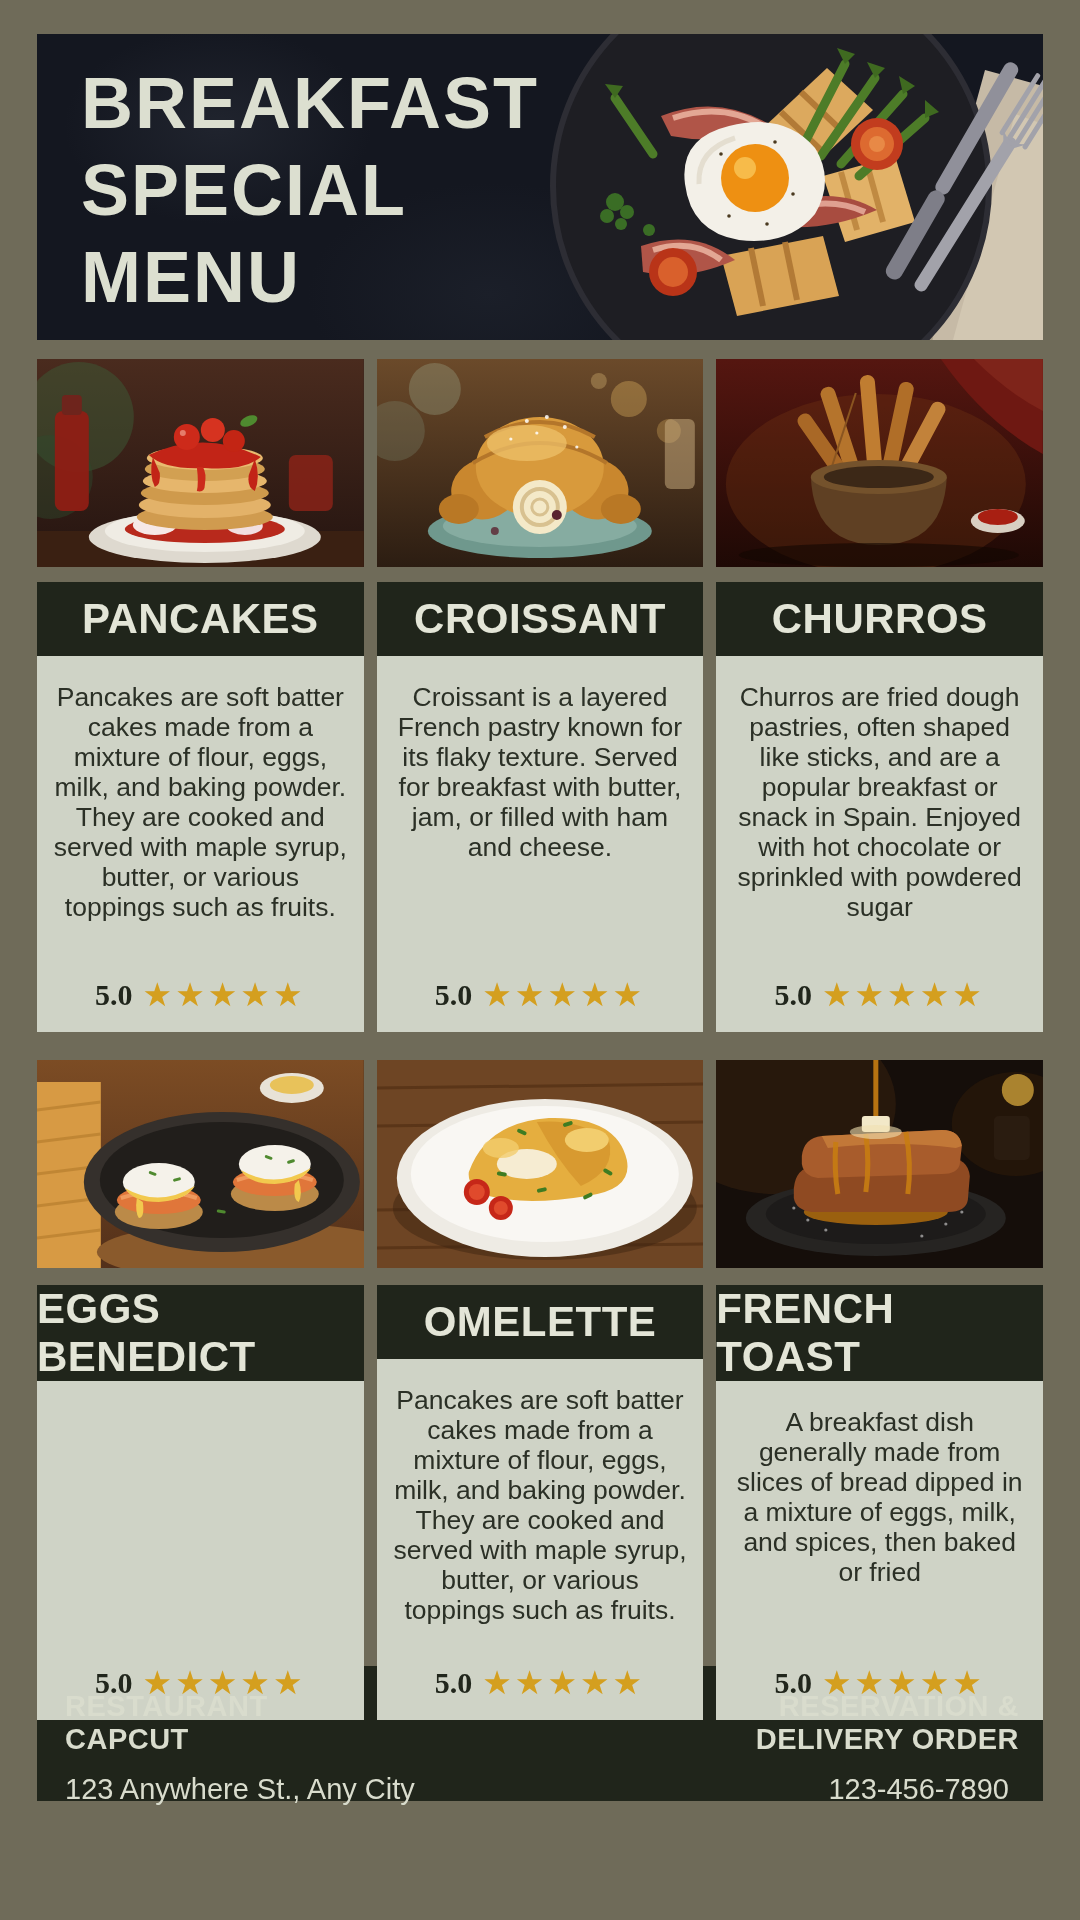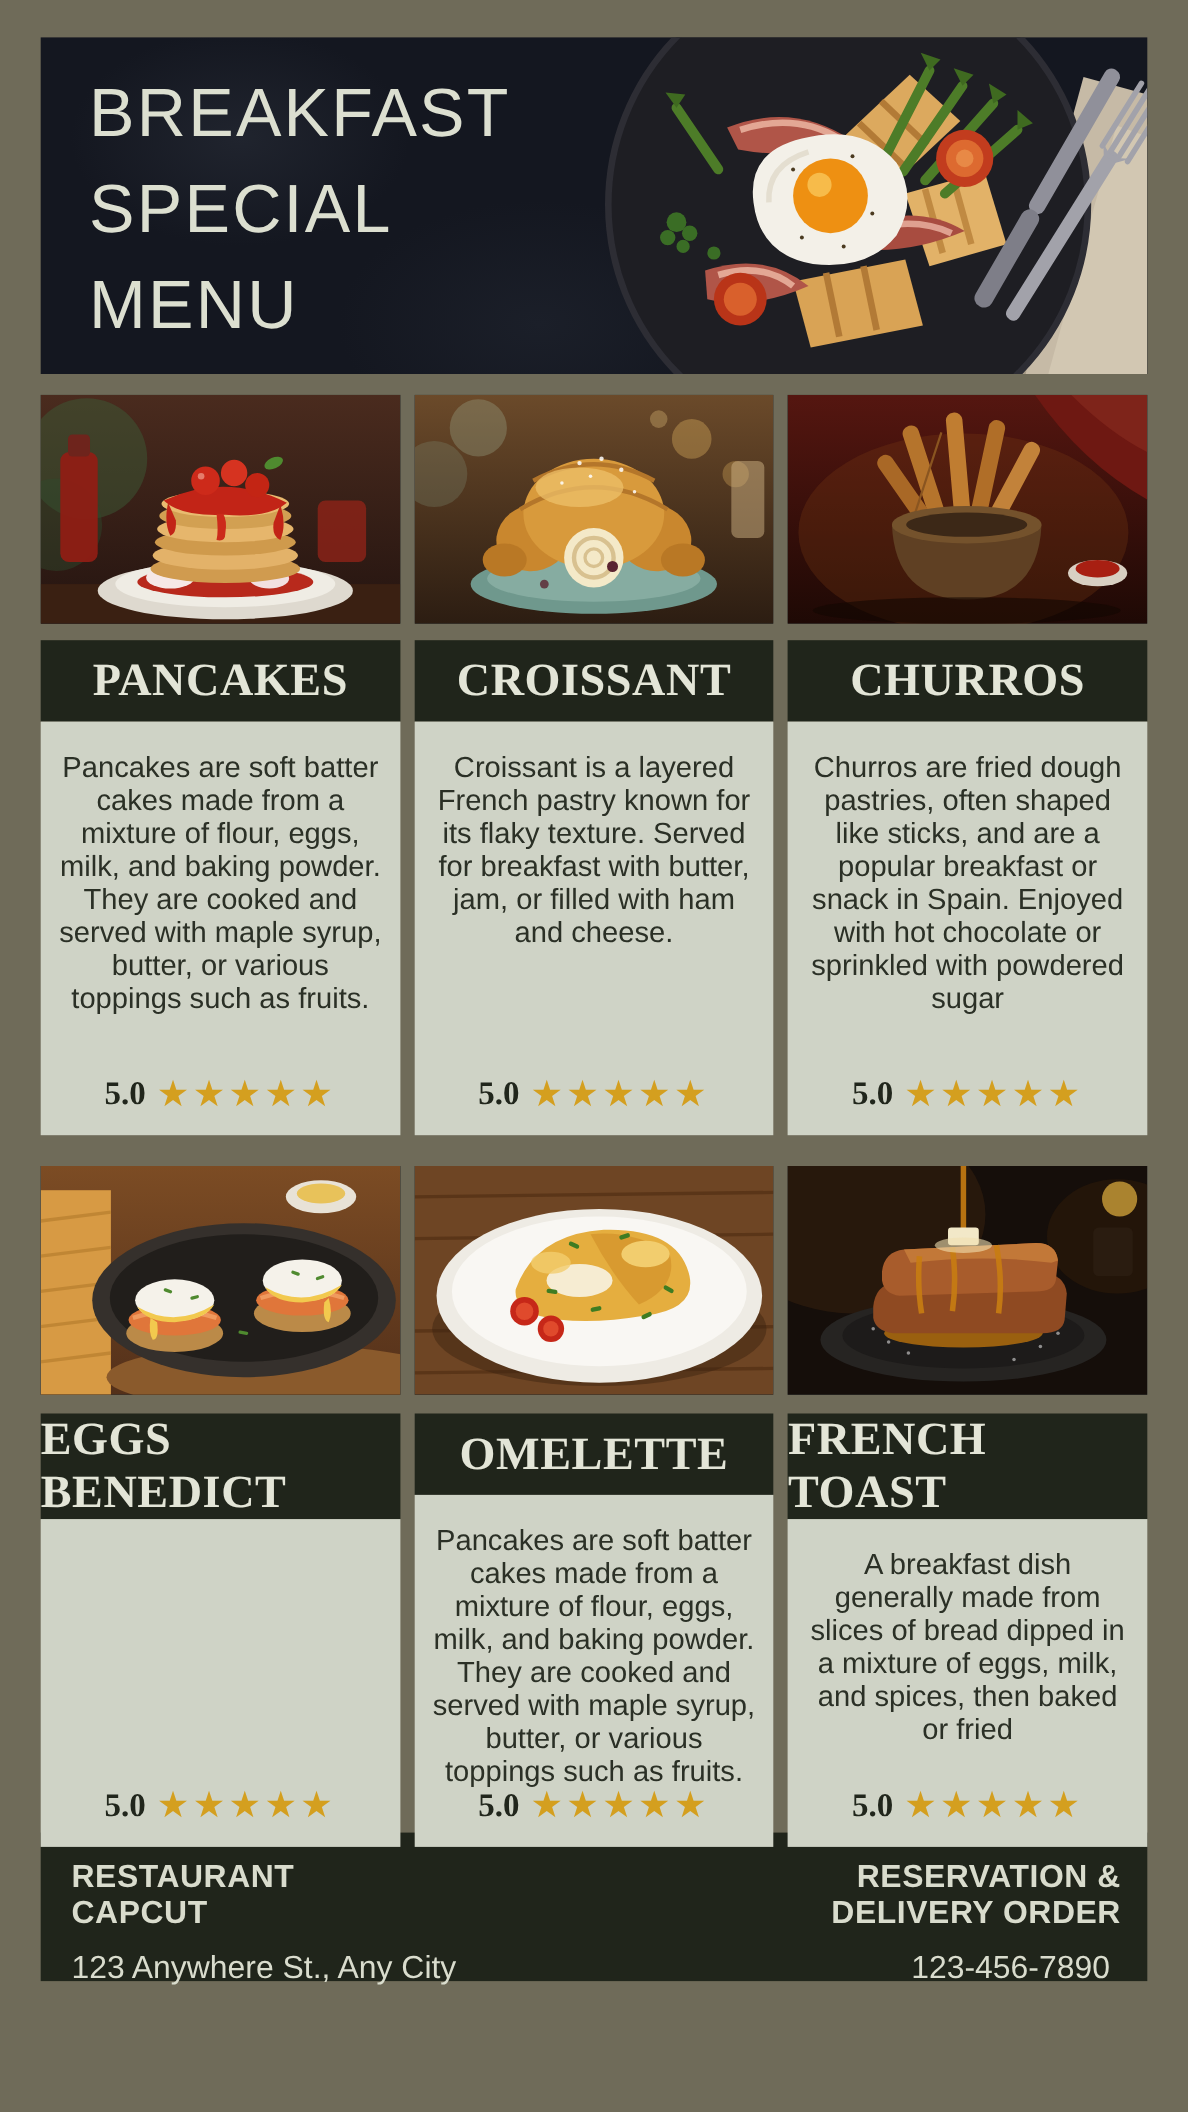--- a/index.html
+++ b/index.html
@@ -16,44 +16,44 @@
     position:relative;height:306px;overflow:hidden;
     background:
       radial-gradient(220px 140px at 18% 30%, #20242e 0%, rgba(32,36,46,0) 70%),
       radial-gradient(260px 160px at 45% 85%, #1b1f29 0%, rgba(27,31,41,0) 70%),
       #141720;
   }
   .header-photo{position:absolute;top:0;right:0;width:520px;height:306px;}
   .header-photo svg{display:block;width:100%;height:100%;}
   .header-title{
     position:absolute;left:44px;top:26px;
-    font-size:62px;line-height:87px;font-weight:normal;
+    font-size:72px;line-height:87px;font-weight:bold;
     letter-spacing:2px;color:#dcdfd0;
   }
 
   
   .photo-row,.card-row,.grid{display:grid;grid-template-columns:repeat(3,1fr);gap:13px;}
   .photo-row{height:208px;}
   .photo-row.r1{margin-top:19px;}
   .photo-row.r2{margin-top:28px;}
   .card-row.r1{margin-top:15px;height:450px;}
   .card-row.r2{margin-top:17px;height:371px;}
   .photo{overflow:hidden;background:#222;}
   .photo svg{display:block;width:100%;height:100%;}
 
   
   .card{display:flex;flex-direction:column;height:100%;}
   .card-title{
     flex:0 0 74px;background:#20251b;color:#e3e5d7;
     display:flex;align-items:center;justify-content:center;
-    font-size:42px;font-weight:bold;letter-spacing:.5px;font-family:Liberation Serif, serif;
+    font-size:42px;font-weight:bold;letter-spacing:.5px;
   }
   .card-body{
     flex:1;background:#cfd3c6;display:flex;flex-direction:column;align-items:center;
-    padding:26px 15px 20px;box-sizing:border-box;
+    padding:26px 15px 20px;box-sizing:border-box;gap:41px;
   }
   .card-desc{
     font-size:26.5px;line-height:30px;color:#2b3026;text-align:center;
   }
   .card-rating{margin-top:auto;display:flex;align-items:center;gap:10px;font-family:Liberation Serif, serif;}
   .rating-value{font-size:30px;font-weight:bold;color:#21261c;}
   .rating-stars{font-size:33px;color:#d49f1f;letter-spacing:3px;line-height:33px;}
 
   
   .footer{

